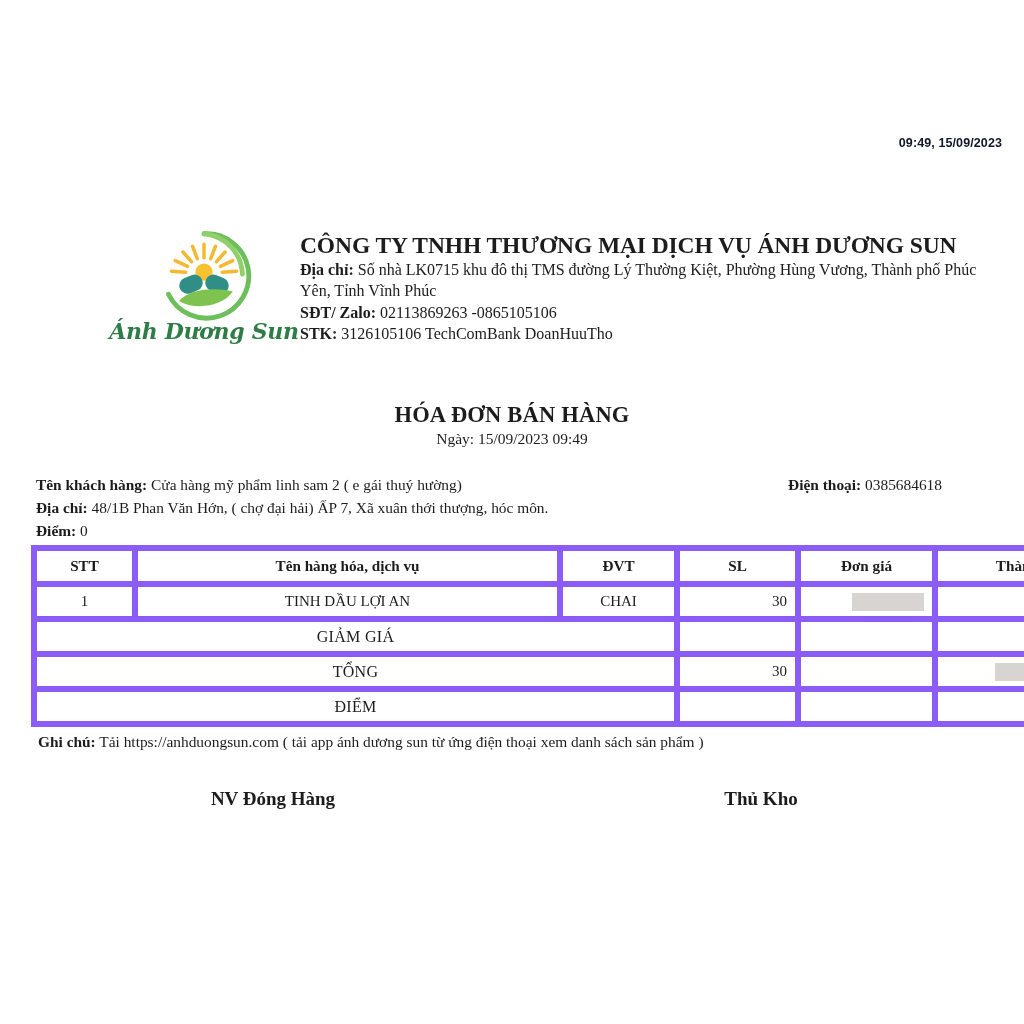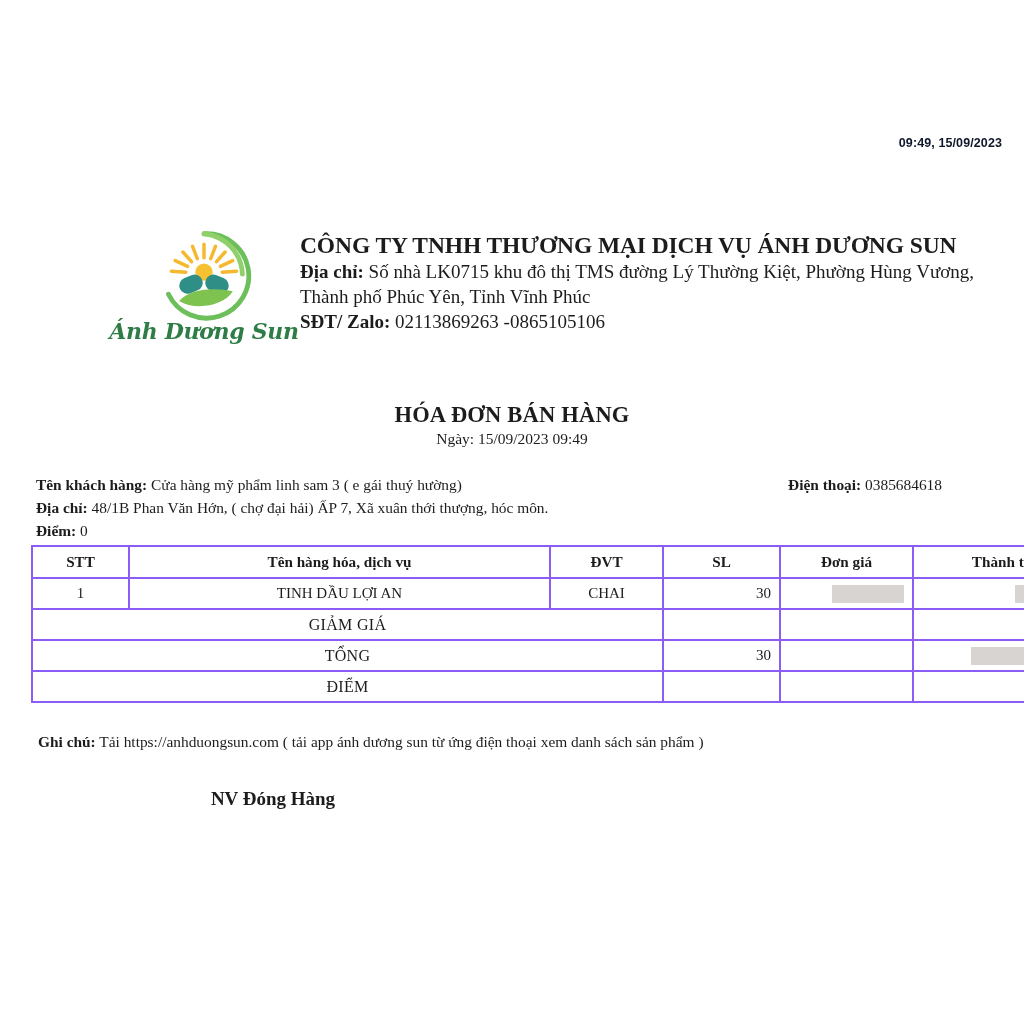--- a/index.html
+++ b/index.html
@@ -61,21 +61,21 @@
     padding-top: 4px;
   }
   .company-name {
     font-size: 23.5px;
     font-weight: 700;
     letter-spacing: -0.1px;
     line-height: 1.15;
     white-space: nowrap;
   }
   .company-line {
-    font-size: 19px;
+    font-size: 16px;
     line-height: 1.30;
     margin-top: 1px;
   }
   .company-line b { font-weight: 700; }
 
   
   .doc-title-block {
     position: absolute;
     top: 402px;
     left: 0;
@@ -111,21 +111,21 @@
   .inv-table {
     position: absolute;
     left: 31px;
     top: 545px;
     width: 962px;
     border-collapse: collapse;
     table-layout: fixed;
     font-size: 15px;
   }
   .inv-table td, .inv-table th {
-    border: 2px solid #8b5cf6;
+    border: 6px solid #8b5cf6;
     padding: 0 8px;
     height: 29px;
     vertical-align: middle;
     font-weight: 400;
   }
   .inv-table thead th {
     font-weight: 700;
     text-align: center;
     height: 30px;
     font-size: 15.2px;
@@ -217,32 +217,36 @@
   <div class="company-block">
     <div class="company-name">CÔNG TY TNHH THƯƠNG MẠI DỊCH VỤ ÁNH DƯƠNG SUN</div>
     <div class="company-line">
       <b>Địa chỉ:</b>
       <span>Số nhà LK0715 khu đô thị TMS đường Lý Thường Kiệt, Phường Hùng Vương, Thành phố Phúc Yên, Tỉnh Vĩnh Phúc</span>
     </div>
     <div class="company-line">
       <b>SĐT/ Zalo:</b>
       <span>02113869263 -0865105106</span>
     </div>
+    <div class="company-line">
+      <b>STK:</b>
+      <span>3126105106 TechComBank DoanHuuTho</span>
+    </div>
   </div>
 </div>
 
 <div class="doc-title-block">
   <div class="doc-title">HÓA ĐƠN BÁN HÀNG</div>
   <div class="doc-sub">Ngày: 15/09/2023 09:49</div>
 </div>
 
 <div class="cust cust-row1" style="top:474px">
   <div>
     <b>Tên khách hàng:</b>
-    <span>Cửa hàng mỹ phẩm linh sam 3 ( e gái thuý hường)</span>
+    <span>Cửa hàng mỹ phẩm linh sam 2 ( e gái thuý hường)</span>
   </div>
   <div class="right">
     <b>Điện thoại:</b>
     <span>0385684618</span>
   </div>
 </div>
 
 <div class="cust cust-row2" style="top:497px">
   <b>Địa chỉ:</b>
   <span>48/1B Phan Văn Hớn, ( chợ đại hải) ẤP 7, Xã xuân thới thượng, hóc môn.</span>
@@ -303,13 +307,14 @@
   </tbody>
 </table>
 
 <div class="note">
   <b>Ghi chú:</b>
   <span>Tải  https://anhduongsun.com ( tải app ánh dương sun từ ứng điện thoại xem danh sách sản phẩm )</span>
 </div>
 
 <div class="signatures">
   <div class="sig-a">NV Đóng Hàng</div>
+  <div class="sig-b">Thủ Kho</div>
 </div>
 
 </body></html>

